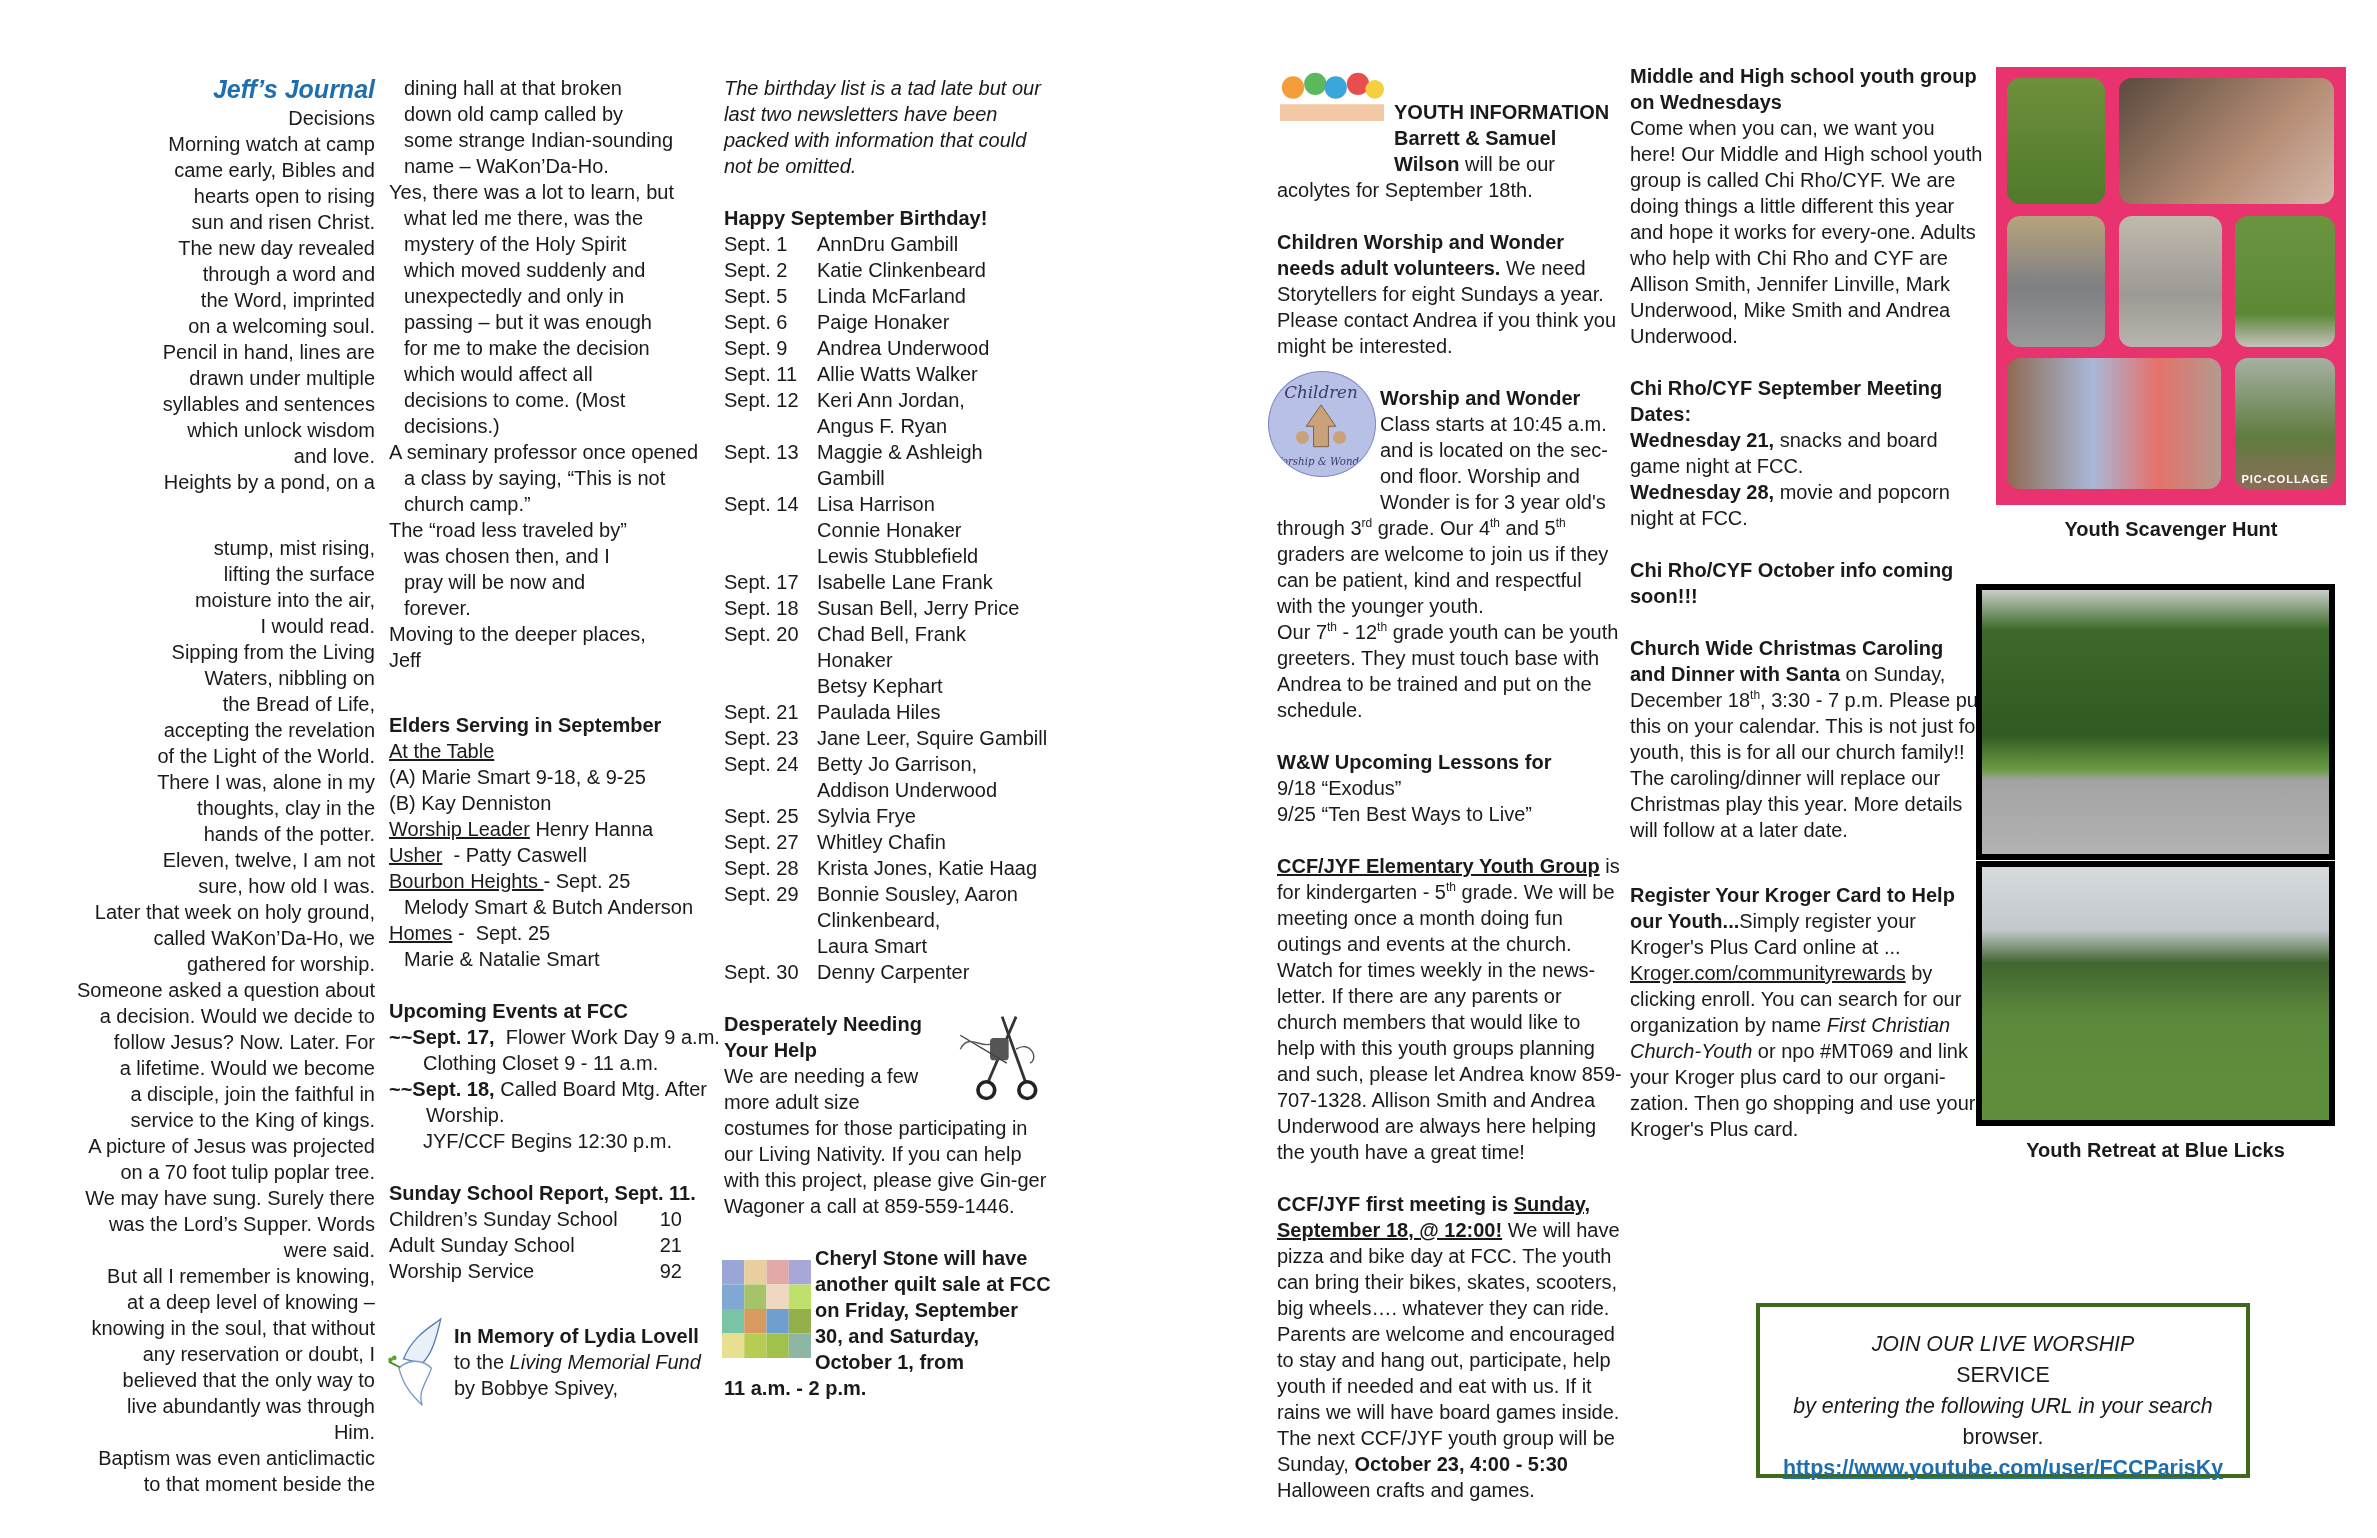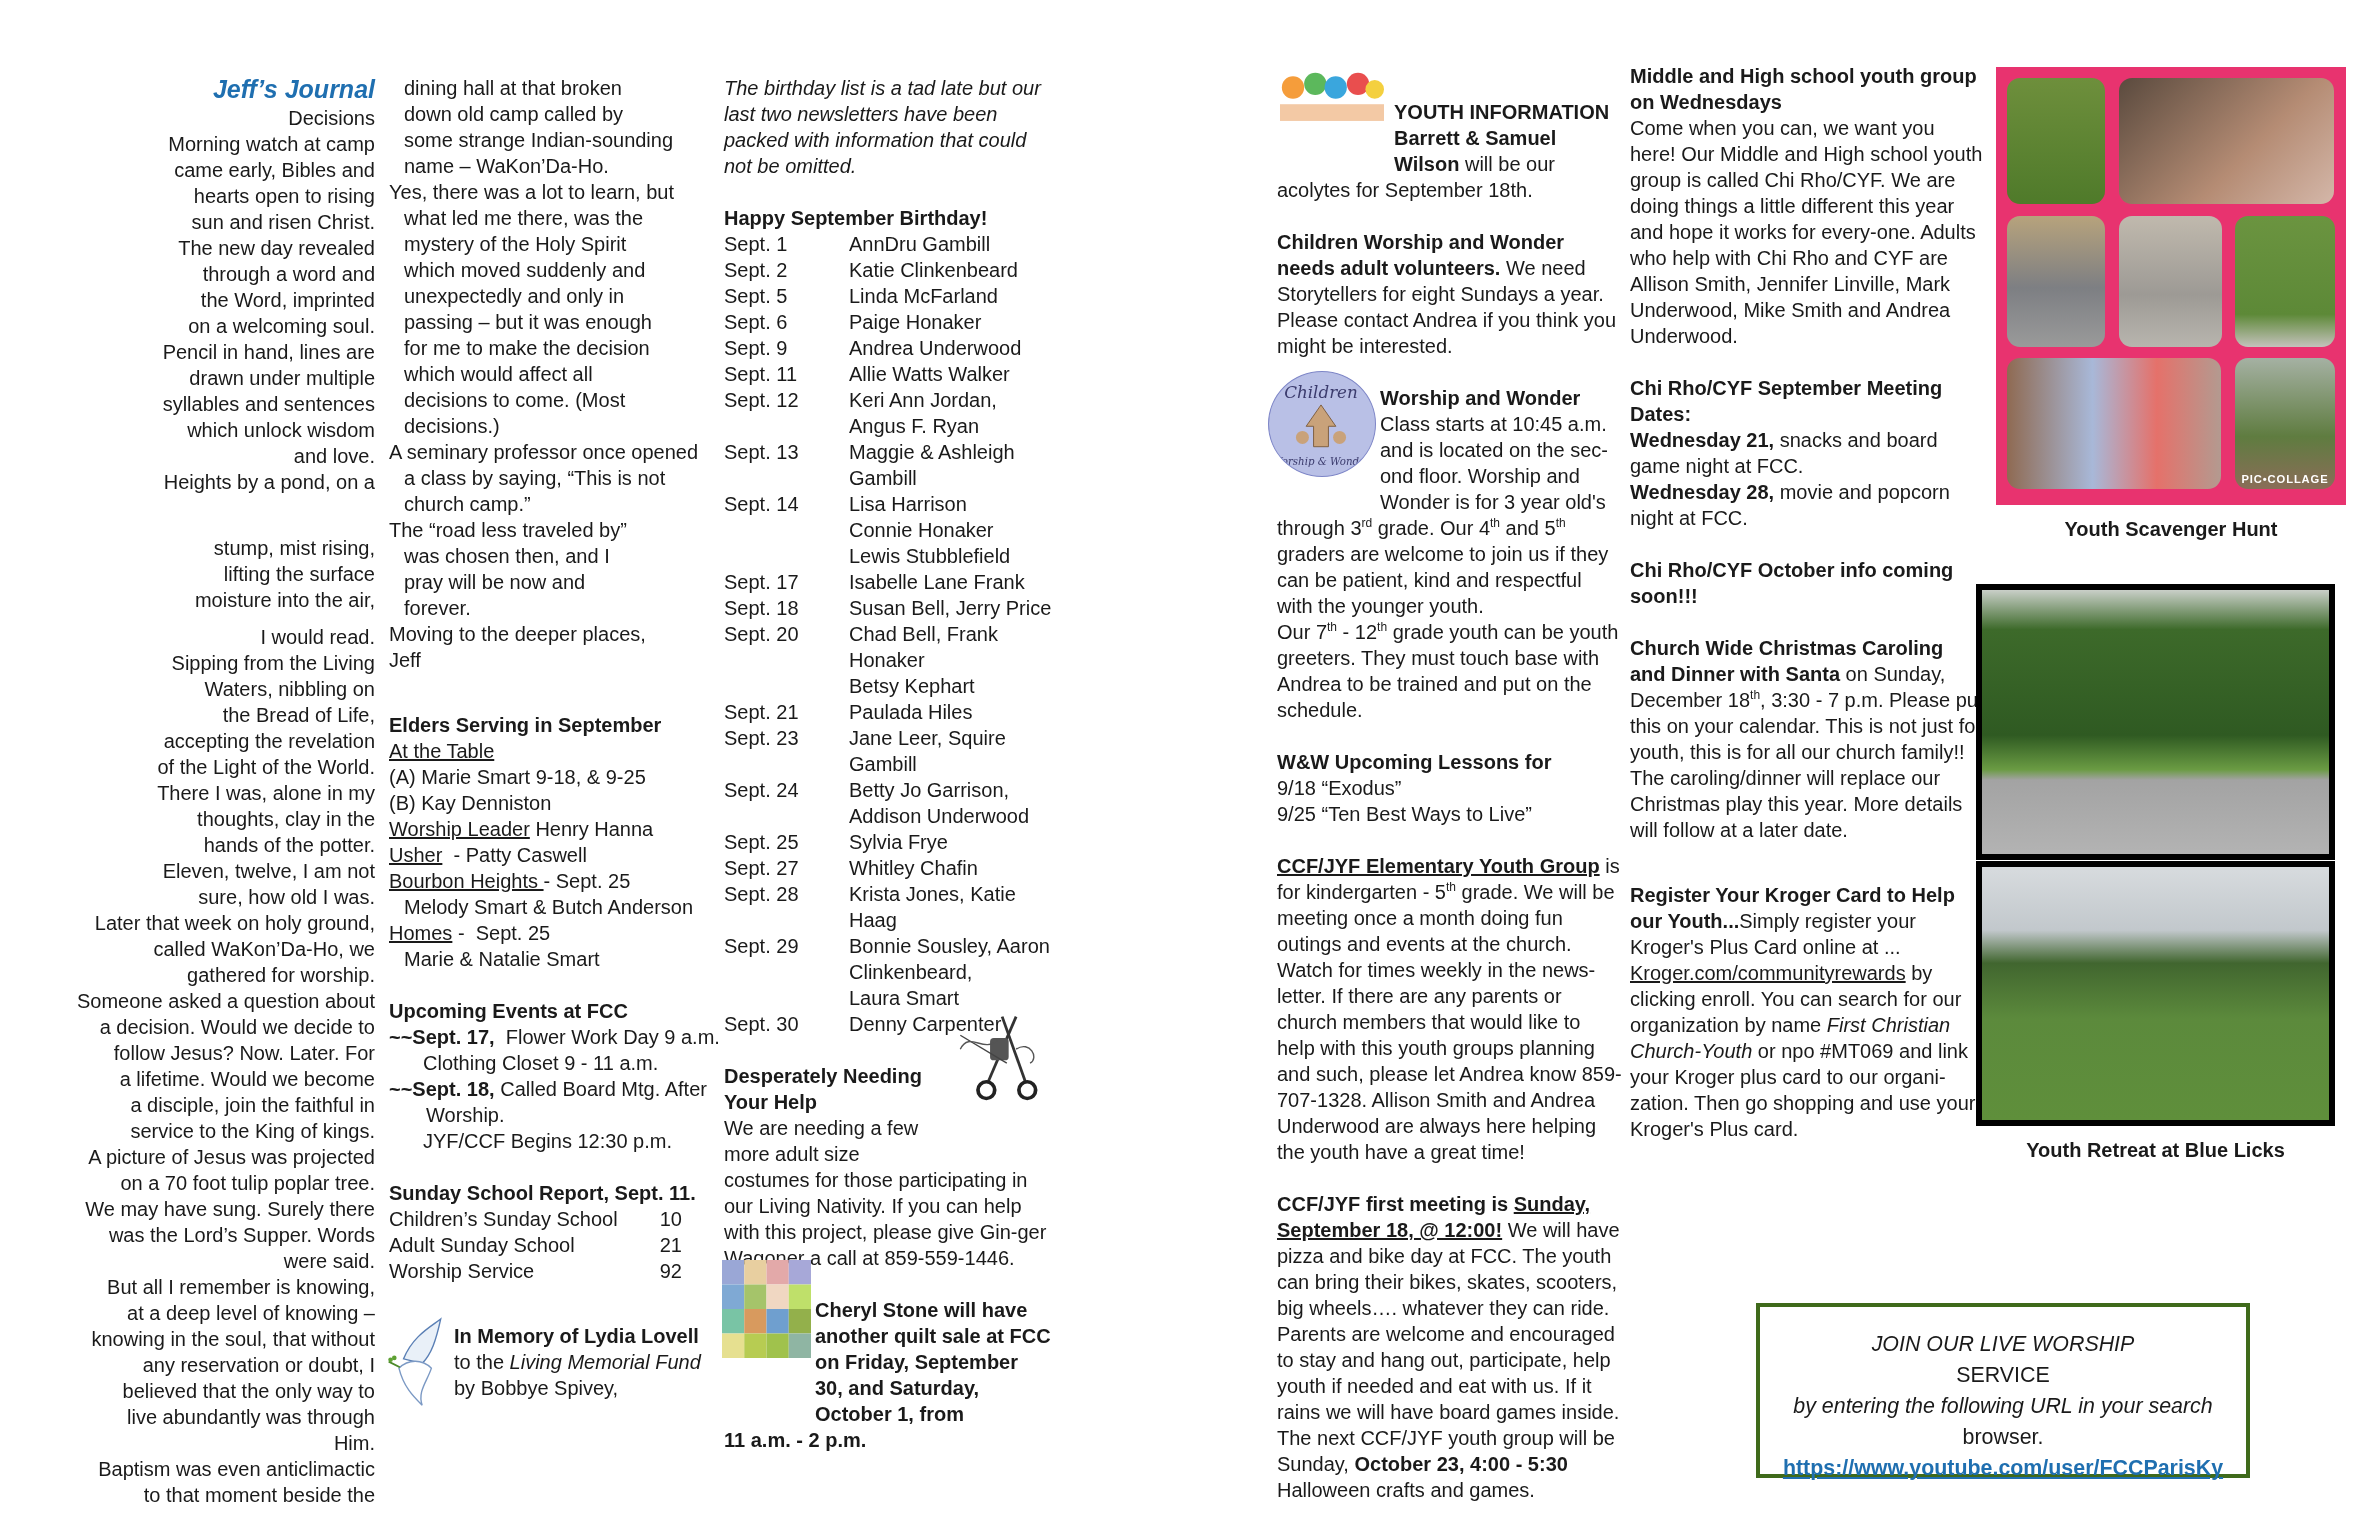--- a/index.html
+++ b/index.html
@@ -15,21 +15,21 @@
   .title-journal { color:#1f6fb0; font-weight:bold; font-style:italic; font-size:25px; line-height:32px; }
   sup { font-size:12px; line-height:0; }
   
   #c1 { left:53px; top:73px; width:322px;text-align:right; }
   #c2 { left:389px; top:75px; width:326px; }
   #c3 { left:724px; top:75px; width:331px; }
   #c4 { left:1277px; top:71px; width:345px;margin-top:28px; }
   #c5 { left:1630px; top:63px; width:354px; }
   .bday { display:flex; }
   .bday .d { width:93px; flex:none; }
-  .bday .n { flex:1;margin-left:32px; }
+  .bday .n { flex:1; }
   .ss { display:flex; }
   .ss .lbl { width:256px; }
   .ss .v { width:37px; text-align:right; }
   
   .img { position:absolute; overflow:hidden; }
   .hands { left:1280px; top:67px; width:104px; height:54px; }
   .cww { left:1268px; top:371px; width:108px; height:106px; border-radius:50%;
          background:#b9c0e6; border:1.9px solid #7e86c7; box-sizing:border-box; }
   .sew { left:951px; top:1012px; width:93px; height:93px; }
   .quilt { left:722px; top:1260px; width:89px; height:98px; }
@@ -68,21 +68,21 @@
         <div style="padding-left: 15px;">drawn under multiple</div>
         <div style="padding-left: 15px;">syllables and sentences</div>
         <div style="padding-left: 15px;">which unlock wisdom</div>
         <div style="padding-left: 15px;">and love.</div>
       </div>
       <div>
         <div>Heights by a pond, on a</div>
         <div style="padding-left: 15px; margin-top: 40px;">stump, mist rising,</div>
         <div style="padding-left: 15px;">lifting the surface</div>
         <div style="padding-left: 15px;">moisture into the air,</div>
-        <div style="padding-left: 15px; margin-top: 11px;">I would read.</div>
+        <div style="padding-left: 15px;">I would read.</div>
       </div>
       <div>
         <div>Sipping from the Living</div>
         <div style="padding-left: 15px;">Waters, nibbling on</div>
         <div style="padding-left: 15px;">the Bread of Life,</div>
         <div style="padding-left: 15px;">accepting the revelation</div>
         <div style="padding-left: 15px;">of the Light of the World.</div>
       </div>
       <div>
         <div>There I was, alone in my</div>

